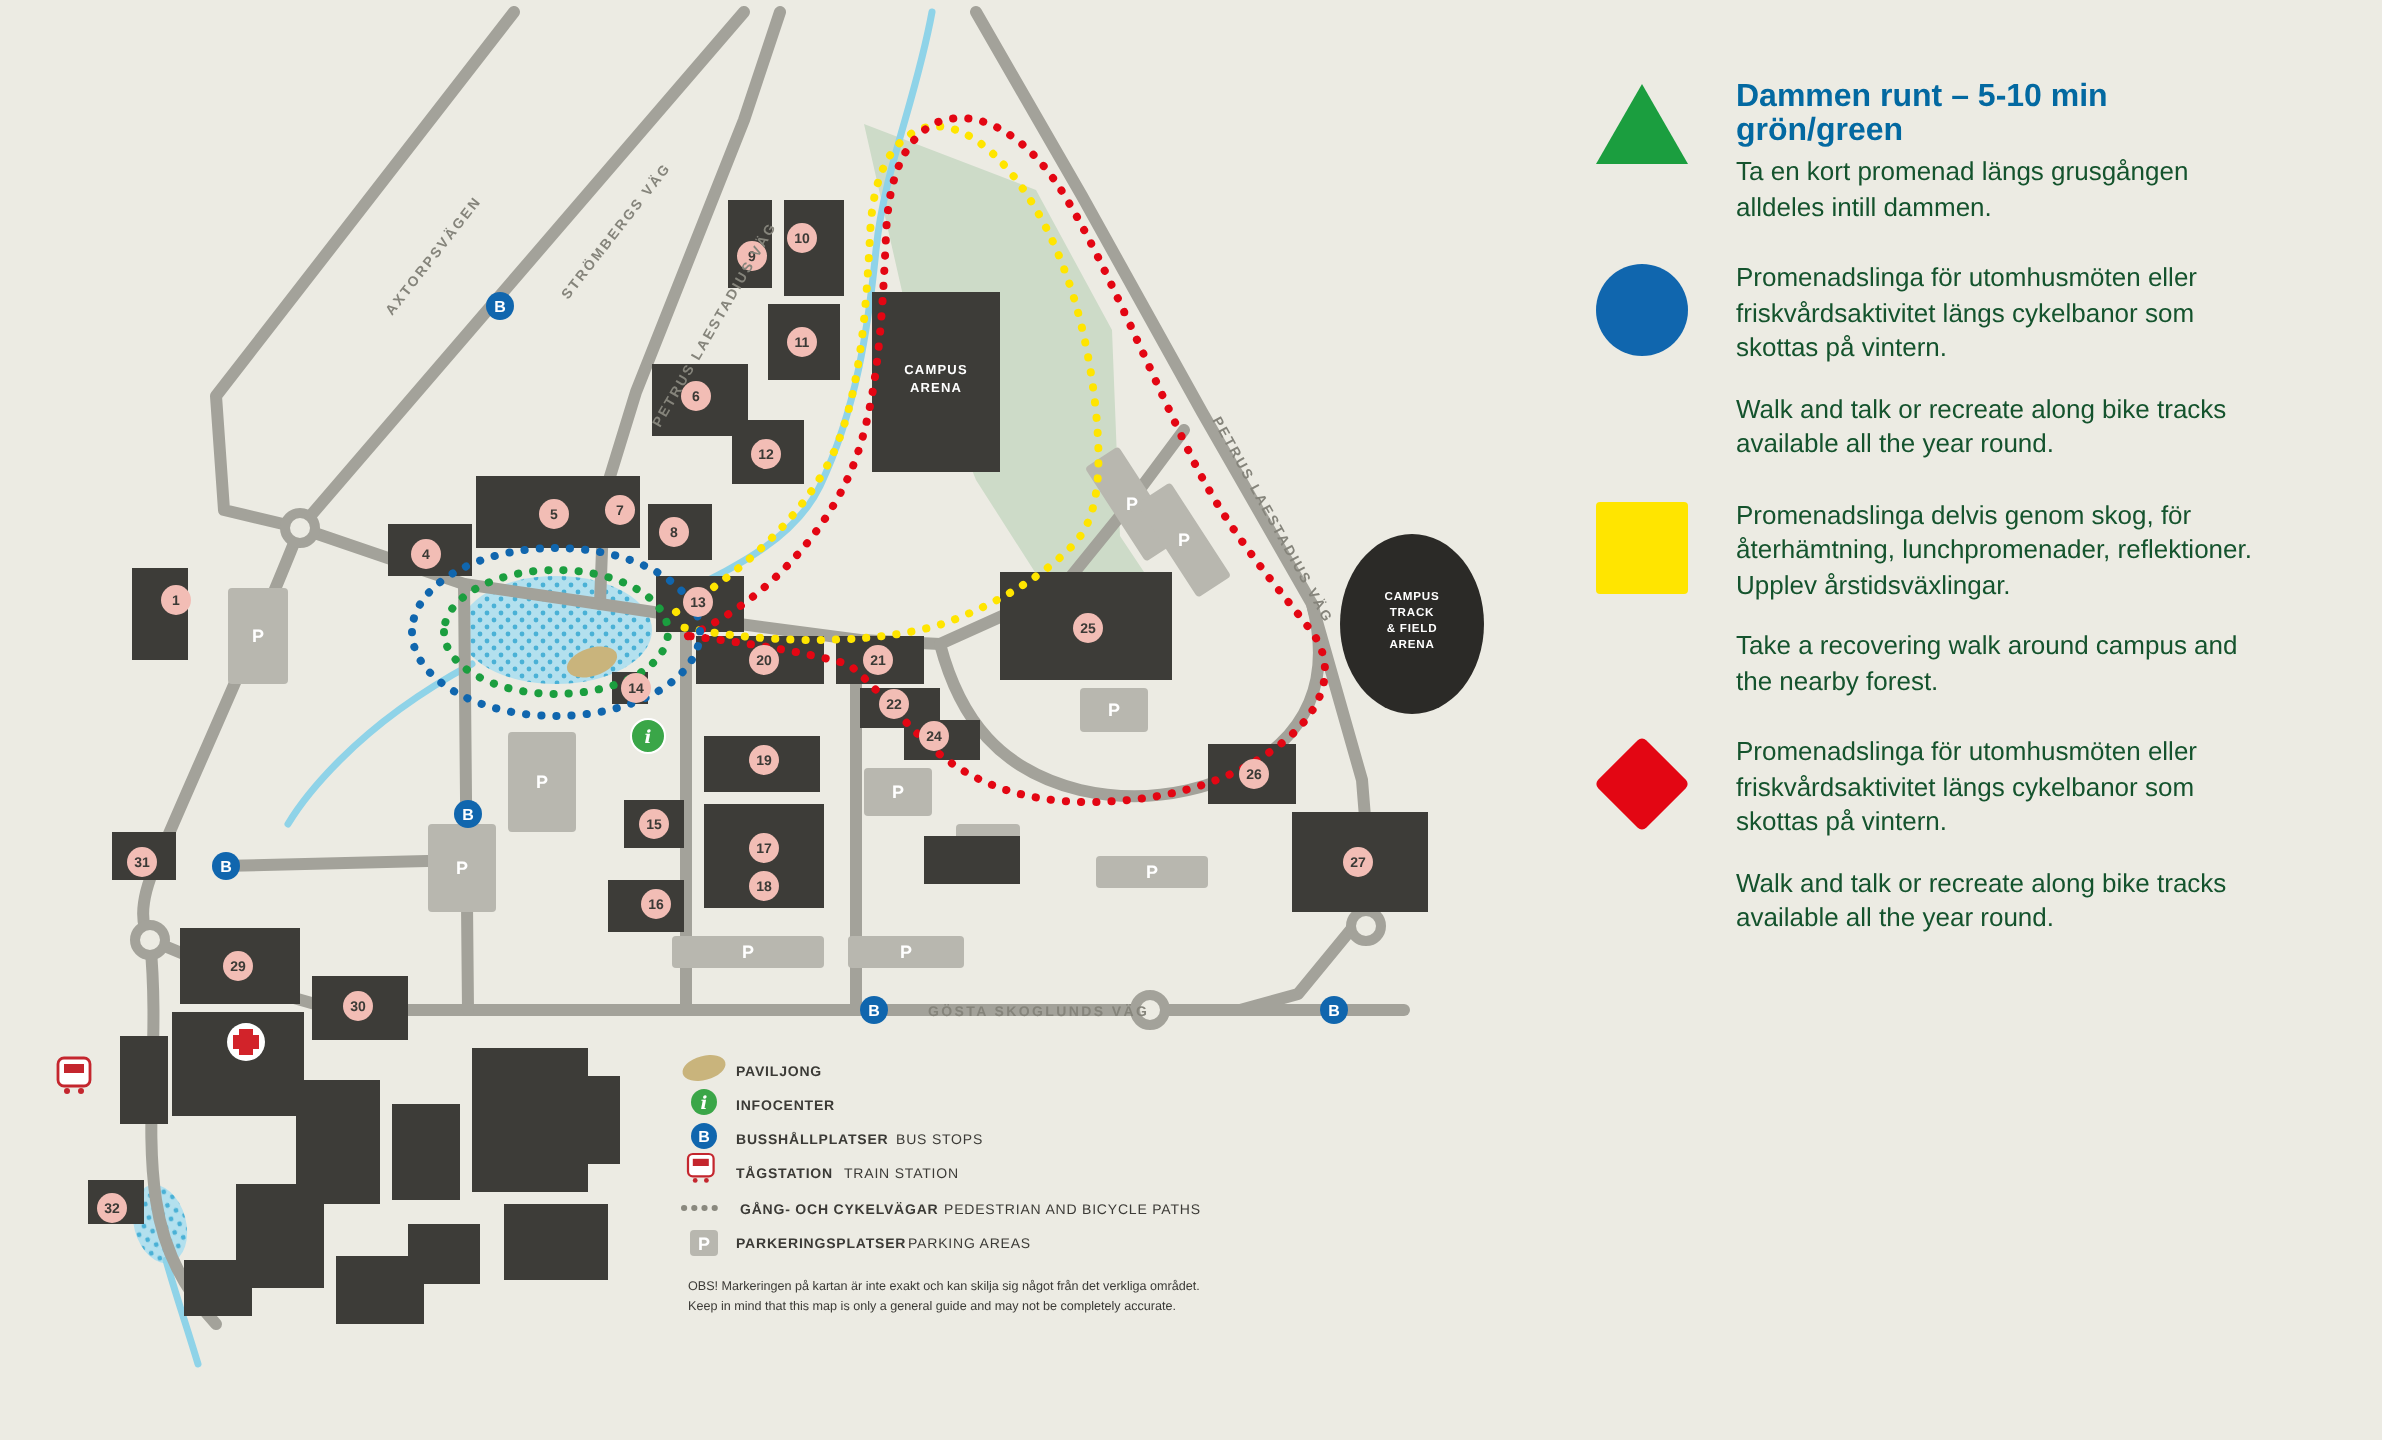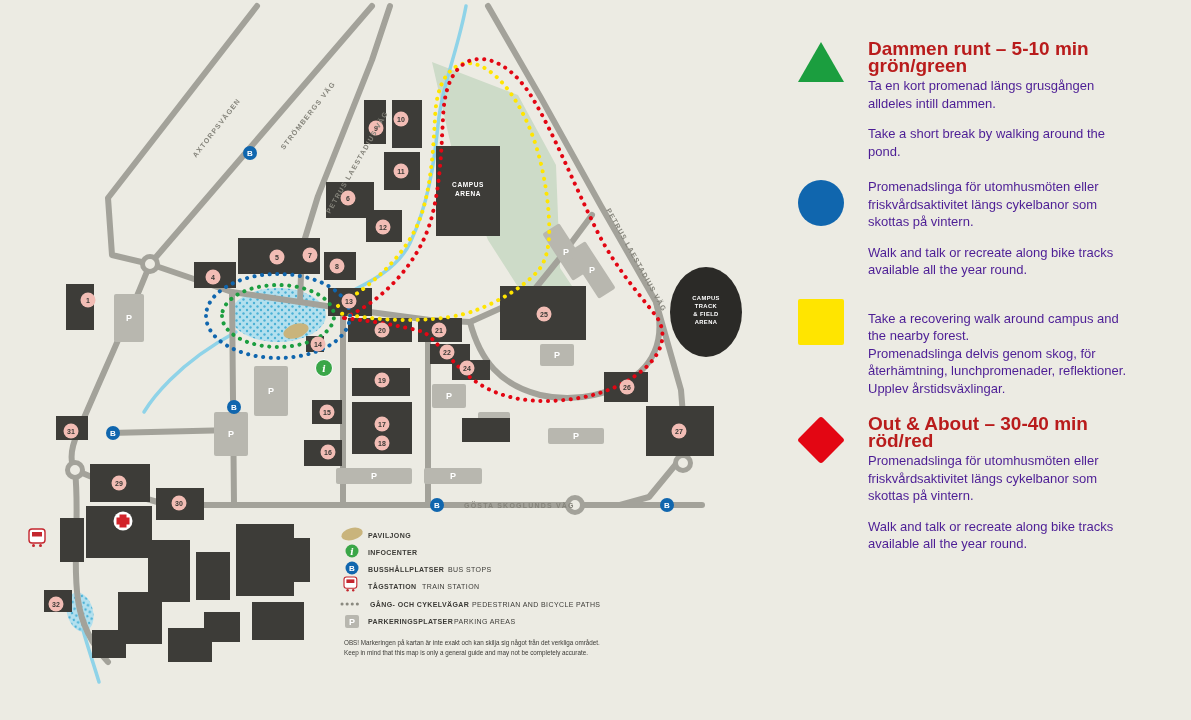--- a/index.html
+++ b/index.html
@@ -31,22 +31,22 @@
 
   
   .panel{position:absolute;left:796px;top:40px;width:372px}
   .entry{display:flex;margin-bottom:18px}
   .entry-icon{width:50px;min-width:50px;margin-right:22px;display:flex;justify-content:center;align-items:flex-start;padding-top:2px}
   .shape-triangle{width:0;height:0;border-left:23px solid transparent;border-right:23px solid transparent;border-bottom:40px solid #1b9e3f}
   .shape-circle{width:46px;height:46px;border-radius:50%;background:#1066ae}
   .shape-square{width:46px;height:46px;background:#ffe500;border-radius:2px}
   .shape-diamond{width:34px;height:34px;background:#e30613;border-radius:3px;transform:rotate(45deg);margin-top:6px}
   .entry-text{width:272px}
-  .entry-title{font-weight:bold;font-size:19px;line-height:17px;color:#b91c1c;margin-bottom:3px}
-  .entry-body{font-size:13px;line-height:17.5px;color:#4c1d95}
+  .entry-title{font-weight:bold;font-size:16px;line-height:17px;color:#0369a1;margin-bottom:3px}
+  .entry-body{font-size:13px;line-height:17.5px;color:#14532d}
   .entry-body.en{margin-top:13px}
 </style>
 </head>
 <body>
 
 <div class="page">
 
   <svg class="map" width="790" height="720" viewBox="0 0 790 720" xmlns="http://www.w3.org/2000/svg">
     <defs>
       <pattern id="waterdots" width="7" height="7" patternUnits="userSpaceOnUse">
@@ -311,49 +311,47 @@
 
   <div class="panel">
 
     <div class="entry">
       <div class="entry-icon">
         <div class="shape-triangle"></div>
       </div>
       <div class="entry-text">
         <div class="entry-title">Dammen runt – 5-10 min grön/green</div>
         <p class="entry-body">Ta en kort promenad längs grusgången alldeles intill dammen.</p>
-        <p class="entry-body en">Take a short break by walking around the pond.</p>
       </div>
     </div>
 
     <div class="entry">
       <div class="entry-icon">
         <div class="shape-circle"></div>
       </div>
       <div class="entry-text">
         <p class="entry-body">Promenadslinga för utomhusmöten eller friskvårdsaktivitet längs cykel­banor som skottas på vintern.</p>
         <p class="entry-body en">Walk and talk or recreate along bike tracks available all the year round.</p>
       </div>
     </div>
 
     <div class="entry">
       <div class="entry-icon">
         <div class="shape-square"></div>
       </div>
       <div class="entry-text">
+        <p class="entry-body">Promenadslinga delvis genom skog, för återhämtning, lunchpromenader, reflektioner. Upplev årstidsväxlingar.</p>
         <p class="entry-body en">Take a recovering walk around campus and the nearby forest.</p>
-        <p class="entry-body">Promenadslinga delvis genom skog, för återhämtning, lunchpromenader, reflektioner. Upplev årstidsväxlingar.</p>
       </div>
     </div>
 
     <div class="entry">
       <div class="entry-icon">
         <div class="shape-diamond"></div>
       </div>
       <div class="entry-text">
-        <div class="entry-title">Out &amp; About – 30-40 min röd/red</div>
         <p class="entry-body">Promenadslinga för utomhusmöten eller friskvårdsaktivitet längs cykel­banor som skottas på vintern.</p>
         <p class="entry-body en">Walk and talk or recreate along bike tracks available all the year round.</p>
       </div>
     </div>
 
   </div>
 </div>
 
 </body></html>

